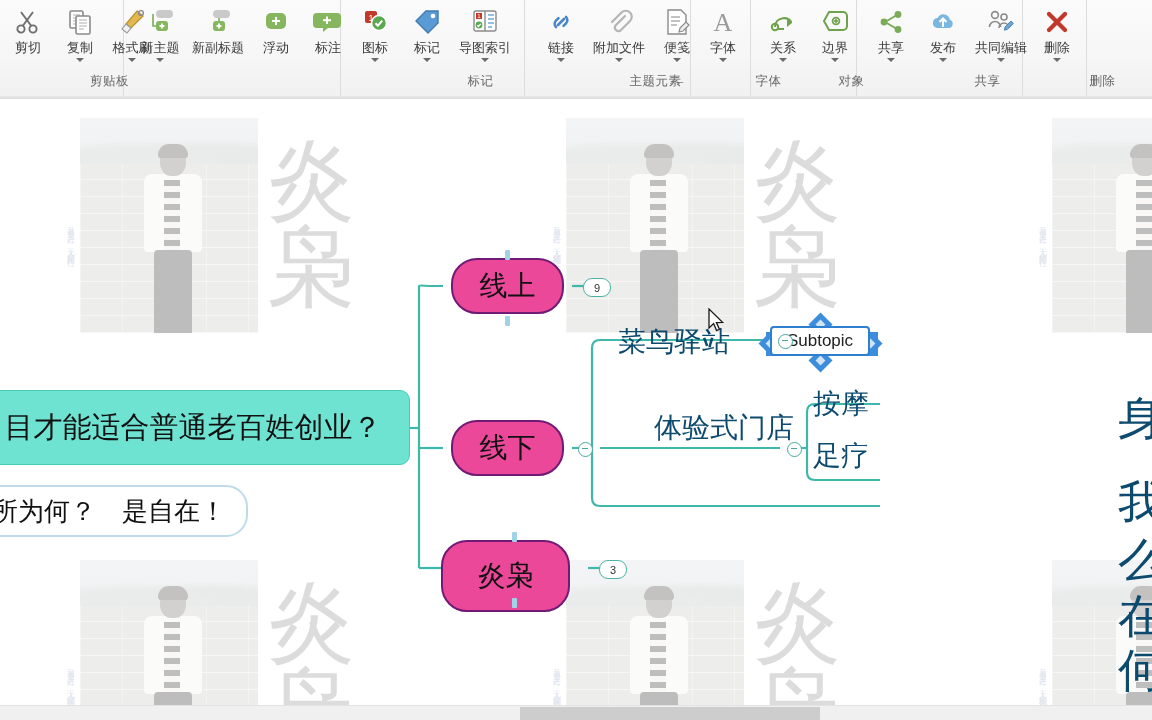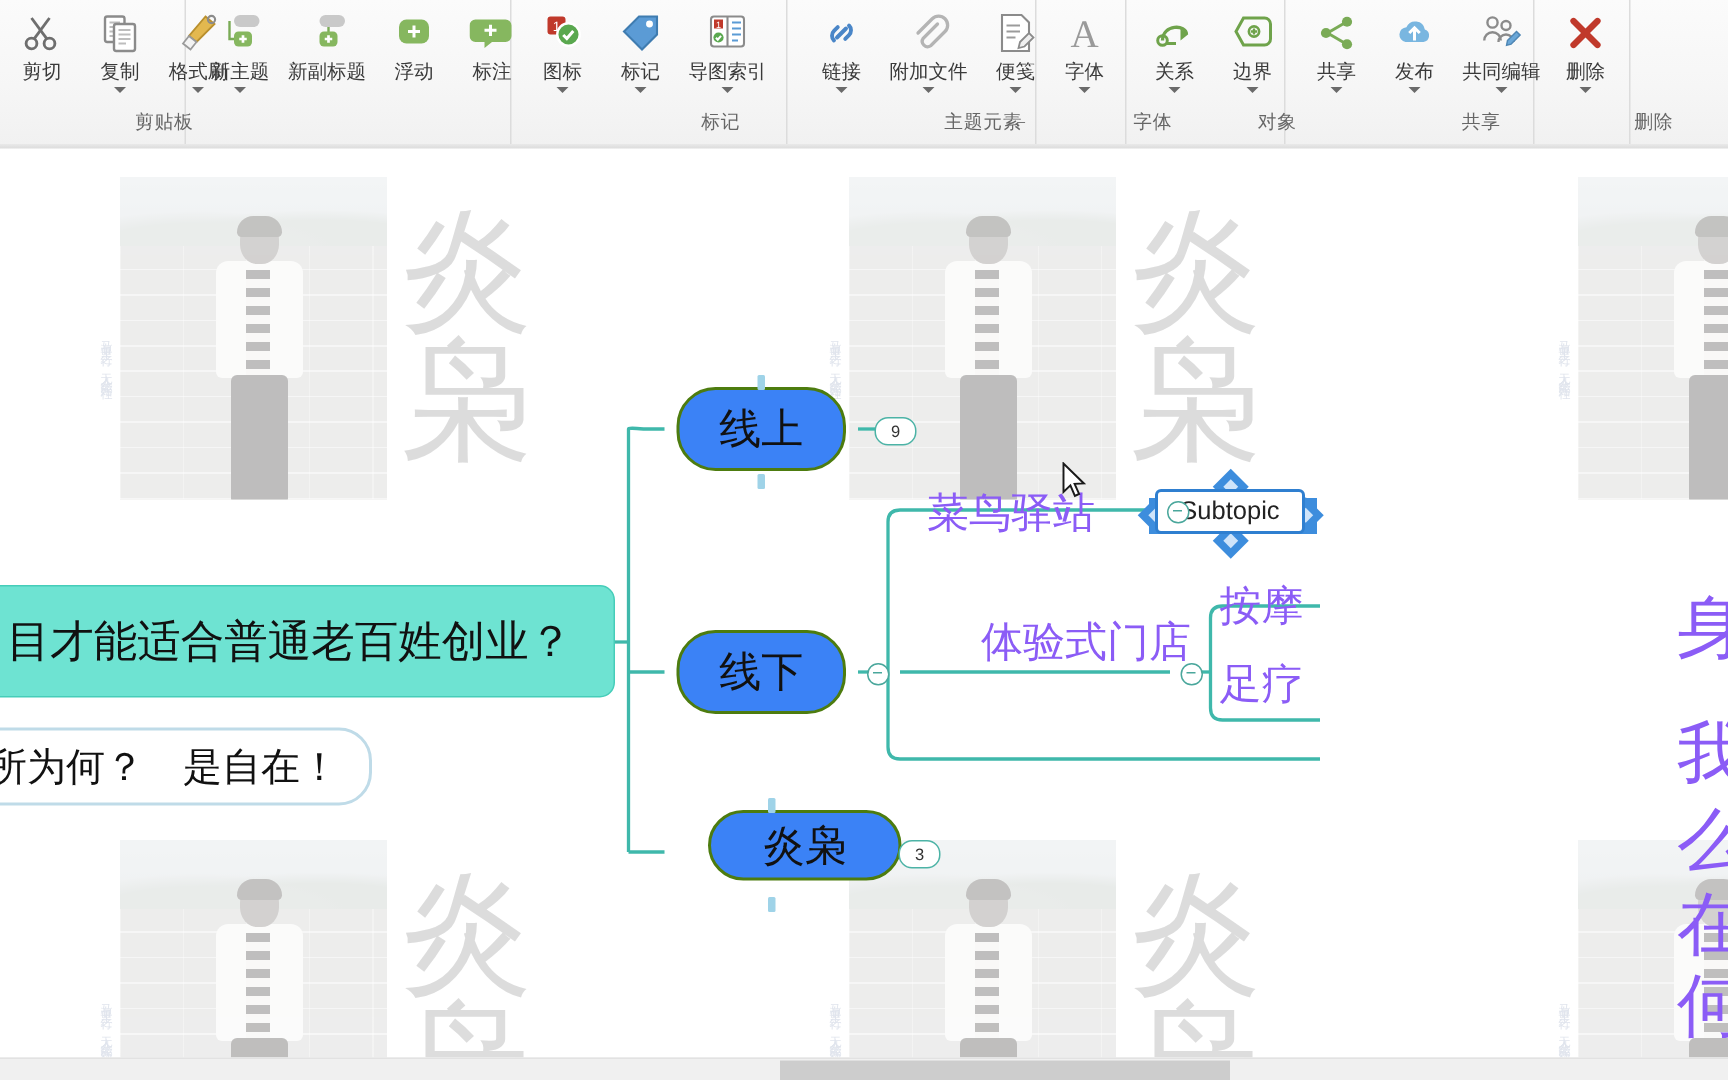--- a/index.html
+++ b/index.html
@@ -129,26 +129,26 @@
     position:absolute;box-sizing:border-box;
     display:flex;align-items:center;justify-content:center;
     white-space:nowrap;
   }
   .node-central{
     background:#6ee3d2;border:1px solid #46cdb9;border-radius:10px;
     color:#111;font-size:29px;
     font-family:"DejaVu Sans","Liberation Sans",sans-serif;
   }
   .node-main{
-    background:#3b82f6;border:2px solid #4d7c0f;border-radius:26px;
+    background:#ec4899;border:2px solid #701a75;border-radius:26px;
     color:#111;font-size:28px;
     font-family:"DejaVu Sans","Liberation Sans",sans-serif;
   }
   .node-plain{
-    background:transparent;border:none;color:#8b5cf6;font-size:28px;
+    background:transparent;border:none;color:#0c4a6e;font-size:28px;
     font-family:"DejaVu Sans","Liberation Sans",sans-serif;
   }
   .node-ghost{
     background:rgba(255,255,255,.55);border:2px solid #bfdbe8;border-radius:22px;
     color:#111;font-size:26px;
     font-family:"DejaVu Sans","Liberation Sans",sans-serif;
   }
   
   #subtopic-wrap{position:absolute;}
   #subtopic{
@@ -686,21 +686,21 @@
   <div class="tick" style="left:505px;top:216px;"></div>
   <div class="badge" style="left:583px;top:178px;">
     <span>9</span>
   </div>
 
   <div class="node node-main" style="left:451px;top:320px;width:113px;height:56px;">
     <span>线下</span>
   </div>
   <div class="knob minus" style="left:578px;top:342px;"></div>
 
-  <div class="node node-main" style="left:472px;top:440px;width:129px;height:47px;">
+  <div class="node node-main" style="left:441px;top:440px;width:129px;height:72px;">
     <span>炎枭</span>
   </div>
   <div class="tick" style="left:512px;top:432px;"></div>
   <div class="tick" style="left:512px;top:498px;"></div>
   <div class="badge" style="left:599px;top:460px;">
     <span>3</span>
   </div>
 
   <div class="node node-plain" style="left:618px;top:222px;height:40px;">
     <span>菜鸟驿站</span>

